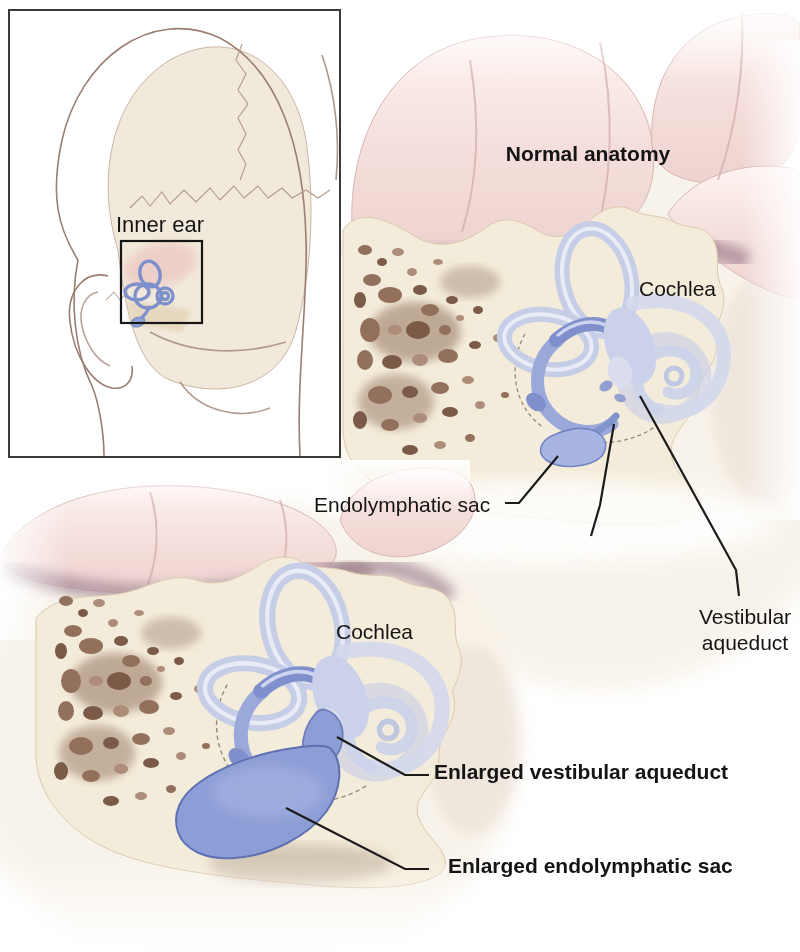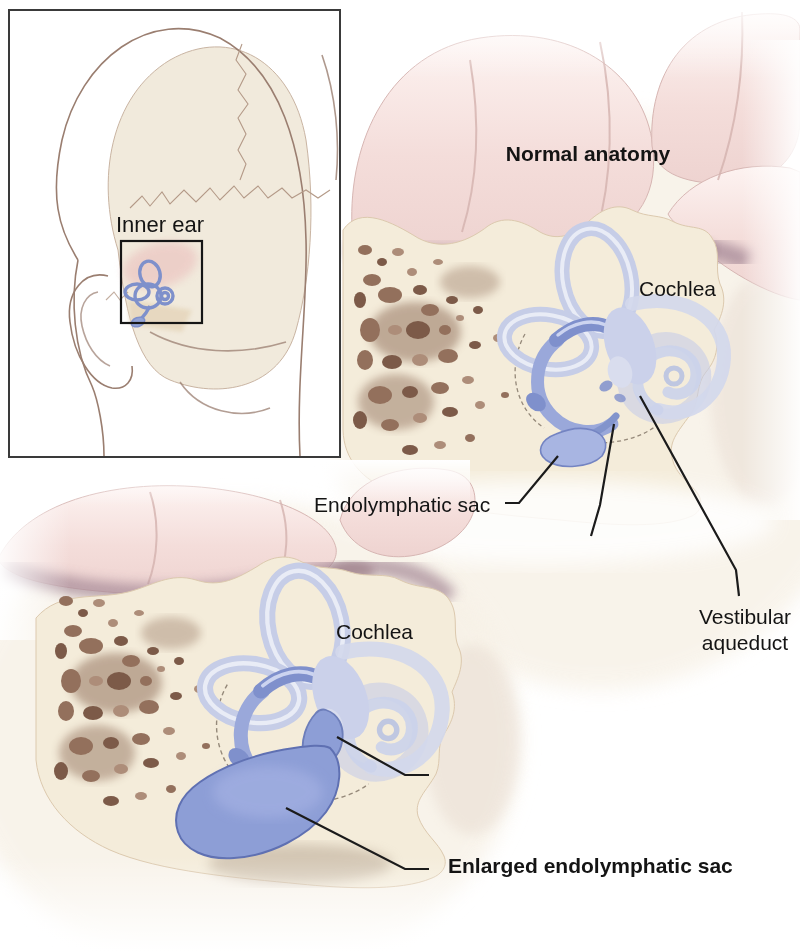--- a/index.html
+++ b/index.html
@@ -241,16 +241,17 @@
   <div class="lbl center" style="left:500px;top:545px;width:180px;">
   </div>
 
   <div class="lbl center" style="left:655px;top:604px;width:180px;">
     <div>Vestibular</div>
     <div>aqueduct</div>
   </div>
 
   <div class="lbl" style="left:336px;top:619px;">Cochlea</div>
 
+  <div class="lbl b" style="left:434px;top:759px;">Enlarged vestibular aqueduct</div>
 
   <div class="lbl b" style="left:448px;top:853px;">Enlarged endolymphatic sac</div>
 
 </div>
 
 </body></html>

